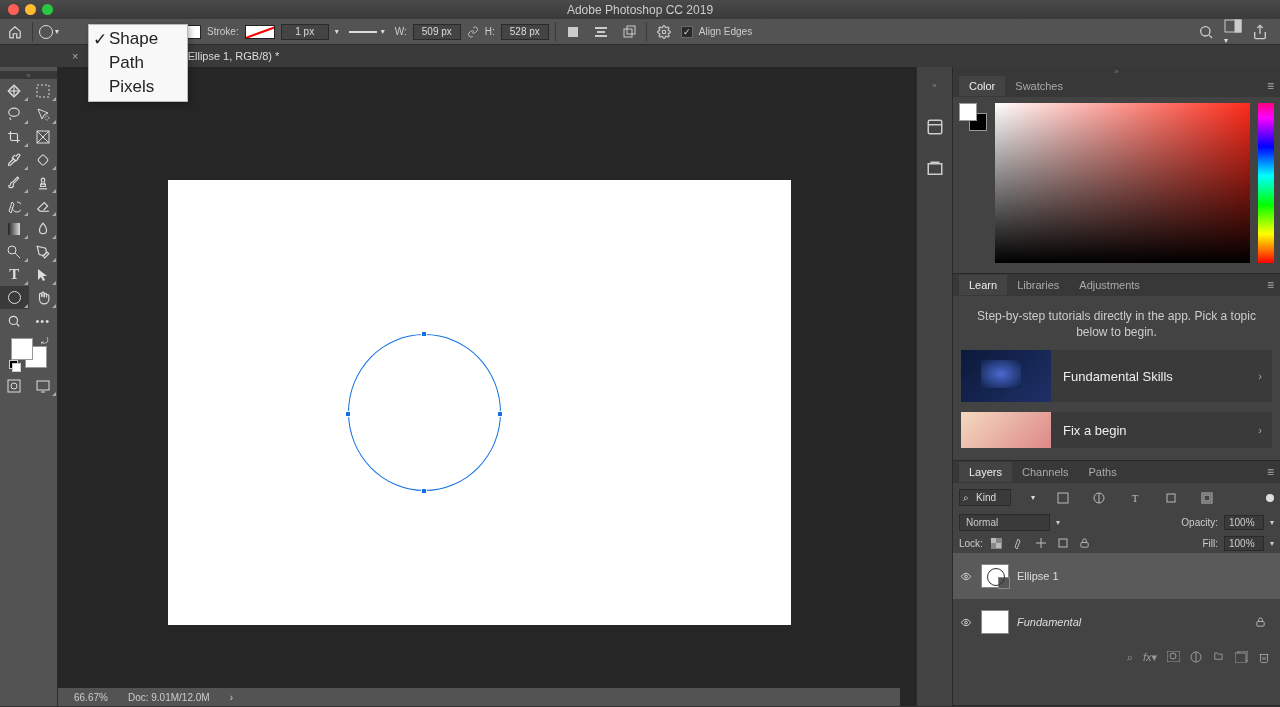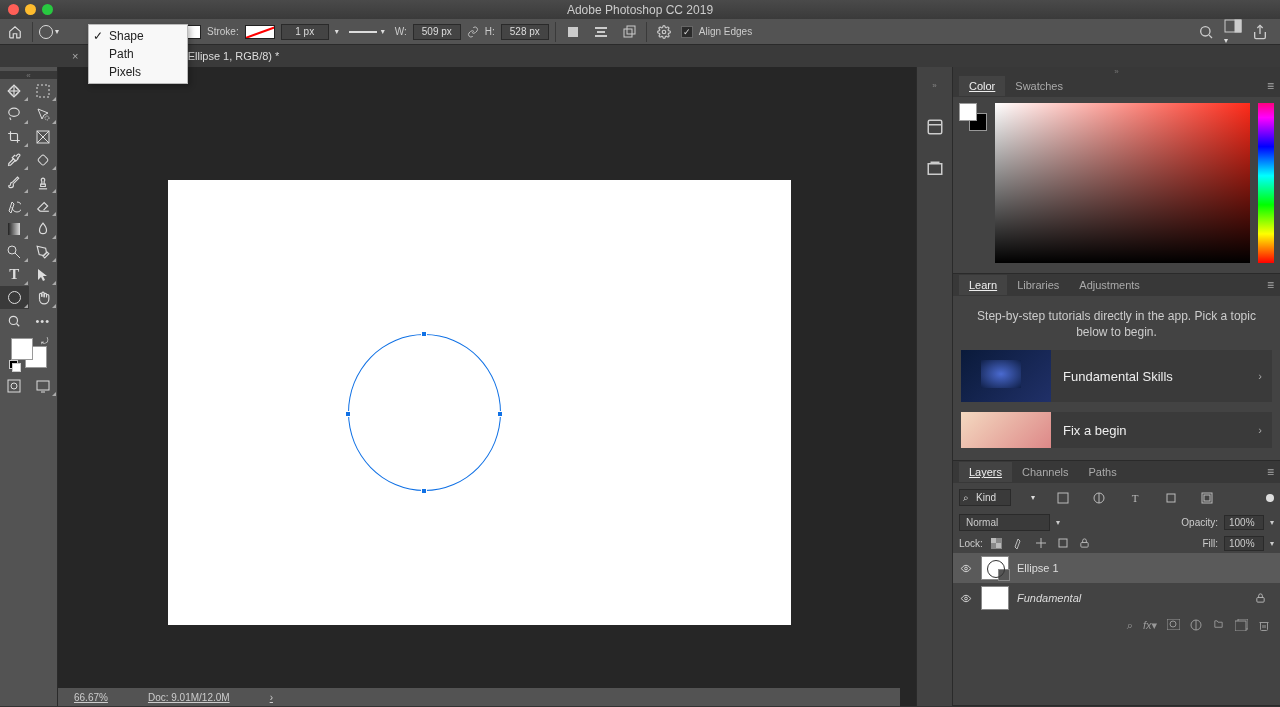--- a/index.html
+++ b/index.html
@@ -13,21 +13,21 @@
   .titlebar .title { position:absolute; left:50%; transform:translateX(-50%); color:#ccc; font-size:12px; }
 
   
   .optbar { height:26px; background:#535353; border-bottom:1px solid #2a2a2a; display:flex; align-items:center; gap:6px; padding:0 4px; }
   .home-btn, .opt-ico { width:22px; height:20px; display:flex; align-items:center; justify-content:center; color:#ddd; }
   .vsep { width:1px; height:20px; background:#3a3a3a; }
   .shape-current { display:flex; align-items:center; gap:2px;}
   .circ-outline { width:14px; height:14px; border:1px solid #ddd; border-radius:50%; }
   .caron { font-size:8px;}
   .dd-panel { position:absolute; top:24px; left:88px; width:100px; background:#f8f8f8; color:#222; border:1px solid #bbb; box-shadow:2px 2px 6px rgba(0,0,0,.3); z-index:50; padding:2px 0;}
-  .dd-item{ padding:2px 8px 2px 20px; position:relative; font-size:12px;}
+  .dd-item{ padding:2px 8px 2px 20px; position:relative; font-size:17px;}
   .dd-item.sel::before{content:"✓"; position:absolute; left:4px;}
   .swatch { width:30px; height:14px; border:1px solid #222;}
   .sw-fill{ background:#fff; }
   .sw-stroke{ background:#fff; position:relative; overflow:hidden;}
   .sw-stroke::after{content:""; position:absolute; left:-4px; top:5px; width:40px; height:2px; background:red; transform:rotate(-20deg);}
   .numbox{ width:48px; height:16px; background:#444; border:1px solid #2a2a2a; color:#ddd; display:flex; align-items:center; justify-content:center; font-size:10px;}
   .dim-lbl{ color:#ccc; font-size:10px;}
   .dash-preview{ width:28px; height:2px; background:#ddd;}
   .opt-lbl{color:#ccc; font-size:10px;}
   .opt-right{margin-left:auto; display:flex; gap:10px; padding-right:8px; align-items:center;}
@@ -54,32 +54,32 @@
   .mini-sw::after{content:"";position:absolute;width:7px;height:7px;border:1px solid #ccc;right:-2px;bottom:-2px;background:#fff;}
   .swap{position:absolute; right:0; top:0; font-size:9px;}
 
   
   .canv-wrap{ flex:1; background:#262626; position:relative; overflow:hidden;}
   .canvas{ position:absolute; left:110px; top:113px; width:623px; height:445px; background:#fff;}
   .ellipse{ position:absolute; left:290px; top:267px; width:153px; height:157px; border:1.5px solid #1071e5; border-radius:50%;}
   .anchor{ position:absolute; width:6px; height:6px; background:#1071e5; border:1px solid #fff;}
   .a-t{ left:363px; top:264px;} .a-b{ left:363px; top:421px;}
   .a-l{ left:287px; top:344px;} .a-r{ left:439px; top:344px;}
-  .statusbar{ position:absolute; left:0; bottom:0; height:18px; width:842px; background:#535353; display:flex; align-items:center; gap:40px; padding:0 16px; color:#ccc; font-size:10px;text-decoration:underline;}
+  .statusbar{ position:absolute; left:0; bottom:0; height:18px; width:842px; background:#535353; display:flex; align-items:center; gap:20px; padding:0 16px; color:#ccc; font-size:10px;}
 
   
   .dockstrip{ width:36px; background:#434343; border-left:1px solid #2a2a2a; display:flex; flex-direction:column; align-items:center; gap:24px; padding-top:14px;}
   .dockstrip .dexp{ font-size:8px; color:#888; align-self:center; margin-bottom:4px;}
 
   
   .rp{ width:328px; background:#434343; display:flex; flex-direction:column; border-left:1px solid #2a2a2a;}
   .panel{ border-bottom:1px solid #2a2a2a;}
   .ptabs{ height:22px; background:#383838; display:flex; align-items:center; gap:0; padding-left:6px; position:relative;}
   .ptab{ padding:4px 10px; color:#aaa; font-size:11px;}
-  .ptab.active{ background:#434343; color:#eee;text-decoration:underline;}
+  .ptab.active{ background:#434343; color:#eee;}
   .pmenu{ position:absolute; right:6px; color:#aaa; font-size:12px;}
   
   .color-body{ height:176px; display:flex; padding:6px; gap:8px; position:relative;}
   .fgbg-small{ position:relative; width:28px; height:28px;}
   .fgbg-small .fg{position:absolute; left:0; top:0; width:18px; height:18px; background:#fff; border:1px solid #999;}
   .fgbg-small .bg{position:absolute; right:0; bottom:0; width:18px; height:18px; background:#000; border:1px solid #999;}
   .sat-box{ flex:1; height:160px; background:linear-gradient(to bottom, transparent, #000), linear-gradient(to right, #fff, #ff2b1a);}
   .hue{ width:16px; height:160px; background:linear-gradient(to bottom, #ff0080,#ff00ff,#8000ff,#0000ff,#0080ff,#00ffff,#00ff80,#00ff00,#80ff00,#ffff00,#ff8000,#ff0000);}
 
   
@@ -97,21 +97,21 @@
   
   .layers-top{ padding:6px; display:flex; align-items:center; gap:20px;}
   .kind-dd{ background:#3a3a3a; border:1px solid #2a2a2a; padding:2px 14px 2px 16px; font-size:10px; color:#ddd; position:relative;}
   .kind-dd::before{content:"⌕"; position:absolute; left:3px;}
   .small-ico{ width:16px; height:16px; display:flex;align-items:center;justify-content:center;color:#bbb; font-size:11px;}
   .dot{ width:8px;height:8px;border-radius:50%;background:#ddd;}
   .lrow2{ padding:2px 6px; display:flex; align-items:center; gap:6px; font-size:10px; color:#ccc;}
   .blend-dd{ background:#3a3a3a; border:1px solid #2a2a2a; padding:2px 6px; width:91px;}
   .opv{ background:#3a3a3a; border:1px solid #2a2a2a; padding:1px 4px; width:40px; text-align:left;}
   .lrow3{ padding:2px 6px; display:flex; align-items:center; gap:6px; font-size:10px; color:#ccc;}
-  .layer{ display:flex; align-items:center; height:30px; padding:0 6px; gap:8px;}
+  .layer{ display:flex; align-items:center; height:46px; padding:0 6px; gap:8px;}
   .layer.sel{ background:#5a5a5a;}
   .eye{ width:14px; text-align:center;}
   .lthumb{ width:28px; height:24px; background:#fff; border:1px solid #888; position:relative;}
   .lthumb.shape::after{content:"";position:absolute;left:5px;top:3px;width:16px;height:16px;border:1px solid #333;border-radius:50%;}
   .lthumb.shape::before{content:"";position:absolute;right:-2px;bottom:-2px;width:10px;height:10px;border:1px solid #888;background:#555;}
   .lname{ color:#ddd; font-size:11px;}
   .lock-i{ margin-left:auto; color:#bbb; padding-right:8px;}
   .layer-btm{ display:flex; justify-content:flex-end; gap:10px; padding:6px 10px; color:#999; font-size:11px;}
 
   .pexpand{ height:8px; background:#383838; text-align:center; color:#777; font-size:8px;}

